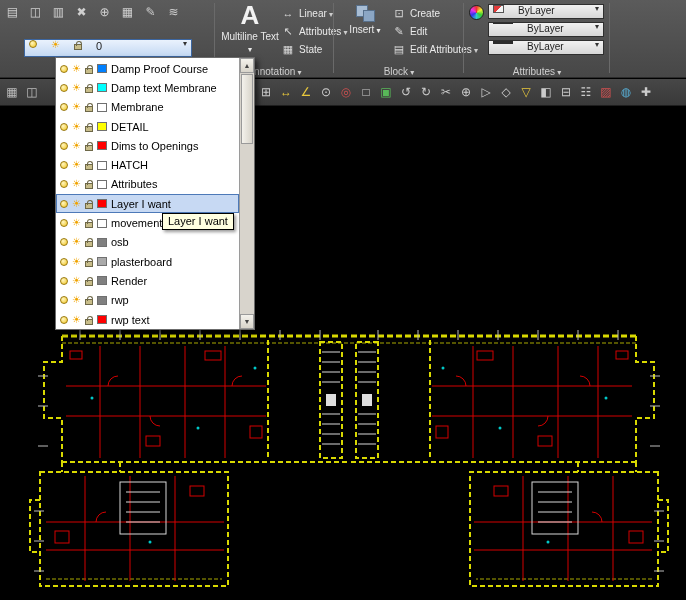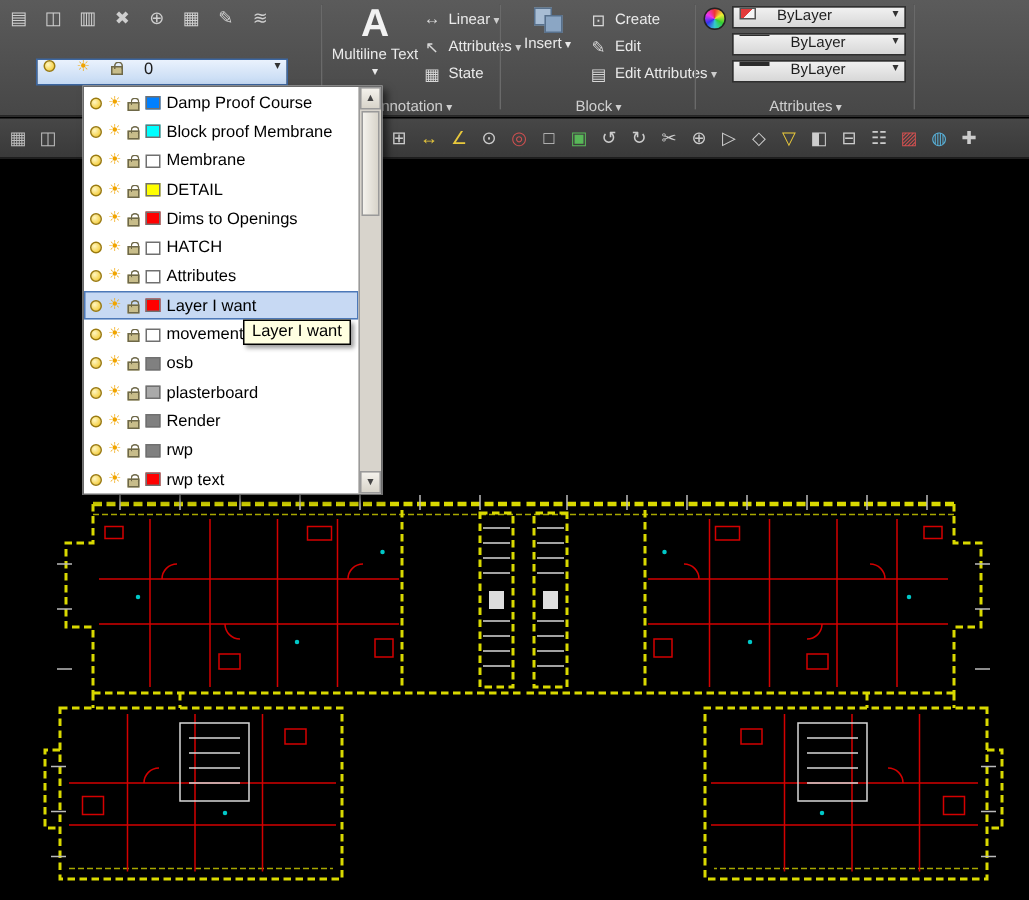--- a/index.html
+++ b/index.html
@@ -324,21 +324,21 @@
         <span class="sun">☀</span>
         <span class="lock"></span>
         <span class="chip" style="background: rgb(0, 128, 255);"></span>
         <span>Damp Proof Course</span>
       </div>
       <div class="layer-row">
         <span class="bulb"></span>
         <span class="sun">☀</span>
         <span class="lock"></span>
         <span class="chip" style="background: rgb(0, 255, 255);"></span>
-        <span>Block proof Membrane</span>
+        <span>Damp text Membrane</span>
       </div>
       <div class="layer-row">
         <span class="bulb"></span>
         <span class="sun">☀</span>
         <span class="lock"></span>
         <span class="chip" style="background: rgb(255, 255, 255);"></span>
         <span>Membrane</span>
       </div>
       <div class="layer-row">
         <span class="bulb"></span>

